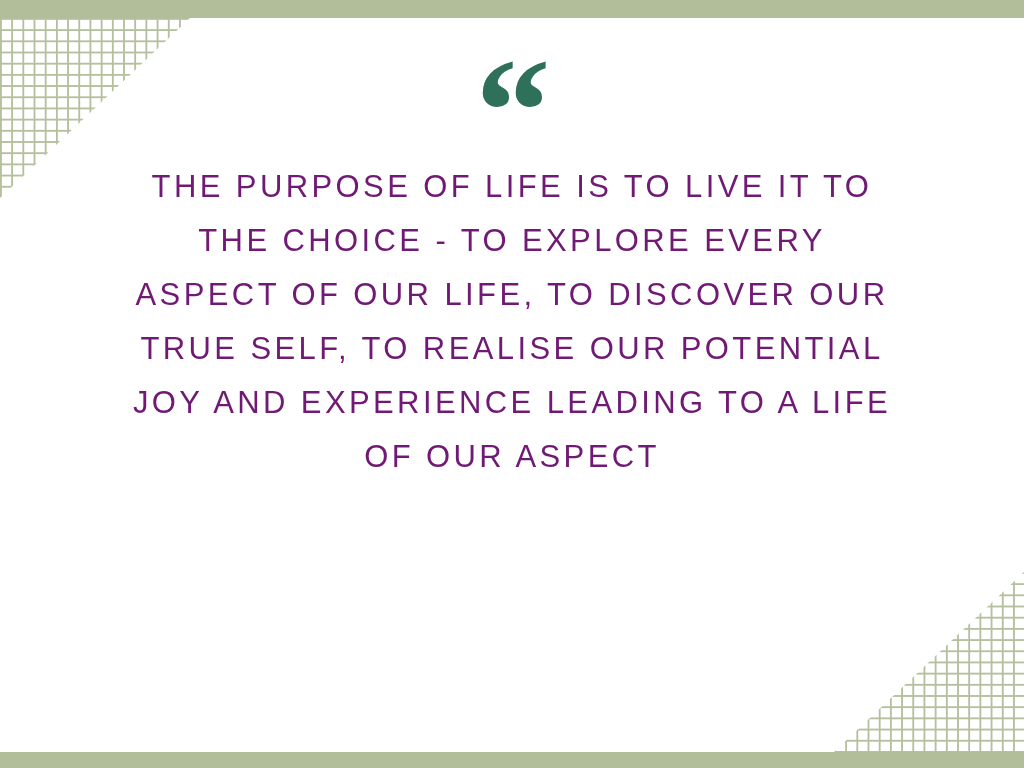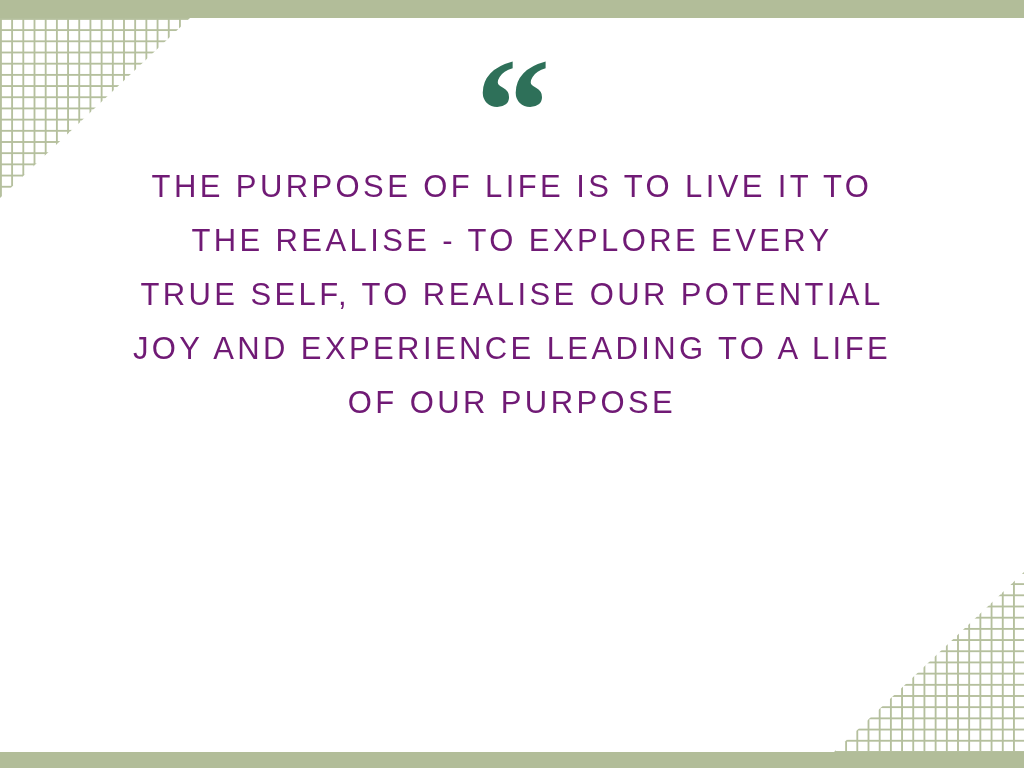--- a/index.html
+++ b/index.html
@@ -104,21 +104,22 @@
 
   <div class="band band-top"></div>
 
   <div class="grid-tri grid-tl"></div>
   <div class="grid-tri grid-br"></div>
 
   <div class="quote-mark">“</div>
 
   <div class="quote-block">
     <div class="quote-line">THE PURPOSE OF LIFE IS TO LIVE IT TO</div>
-    <div class="quote-line">THE REALISE - TO EXPLORE EVERY</div>
+    <div class="quote-line">THE CHOICE - TO EXPLORE EVERY</div>
+    <div class="quote-line">ASPECT OF OUR LIFE, TO DISCOVER OUR</div>
     <div class="quote-line">TRUE SELF, TO REALISE OUR POTENTIAL</div>
     <div class="quote-line">JOY AND EXPERIENCE LEADING TO A LIFE</div>
-    <div class="quote-line">OF OUR PURPOSE</div>
+    <div class="quote-line">OF OUR ASPECT</div>
   </div>
 
   <div class="band band-bottom"></div>
 
 </div>
 
 </body></html>

